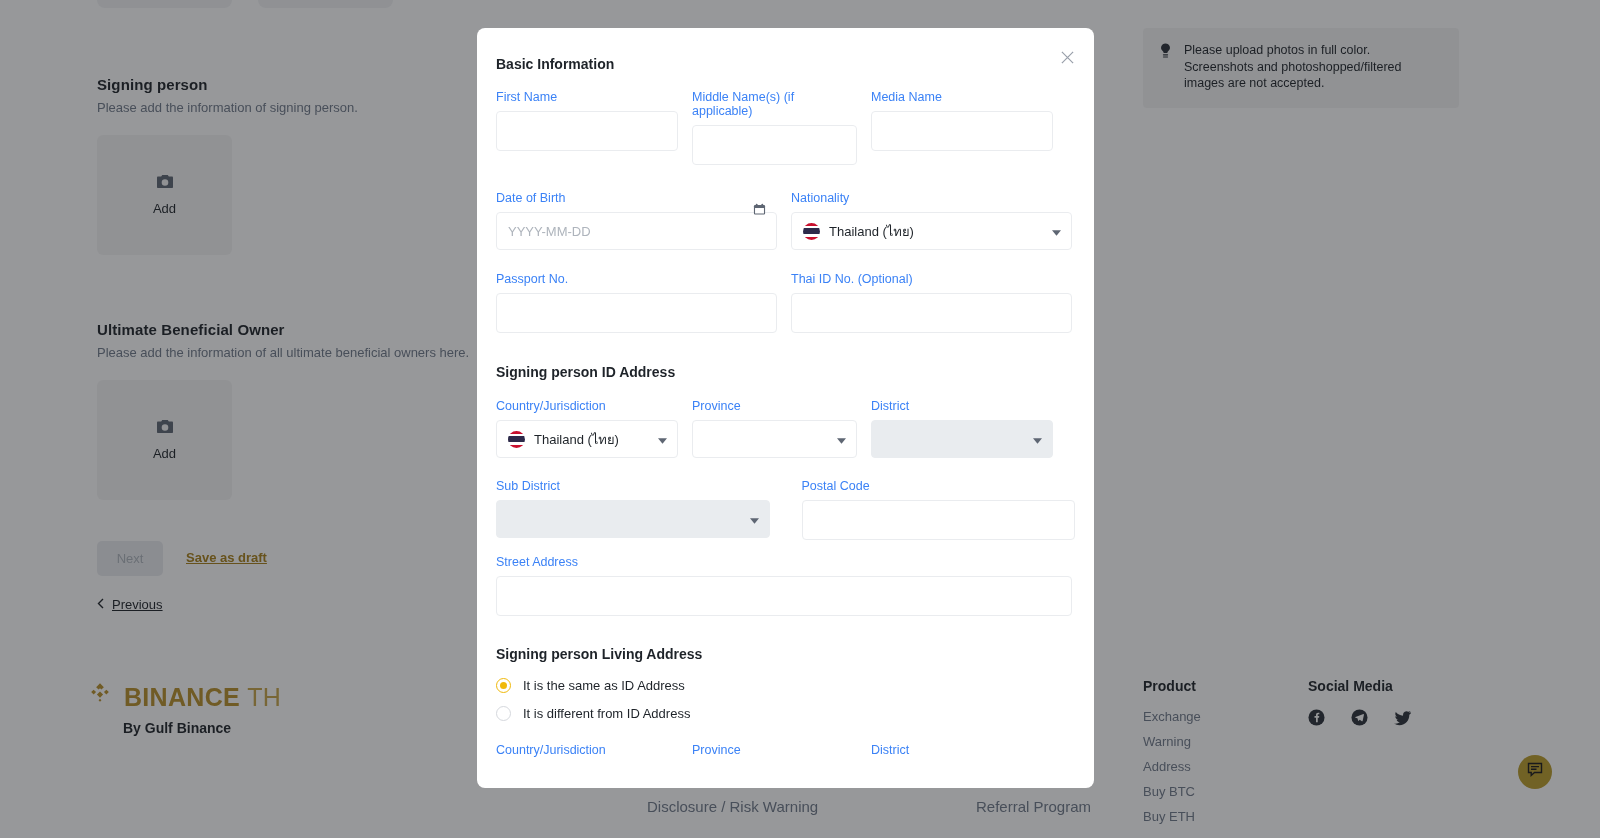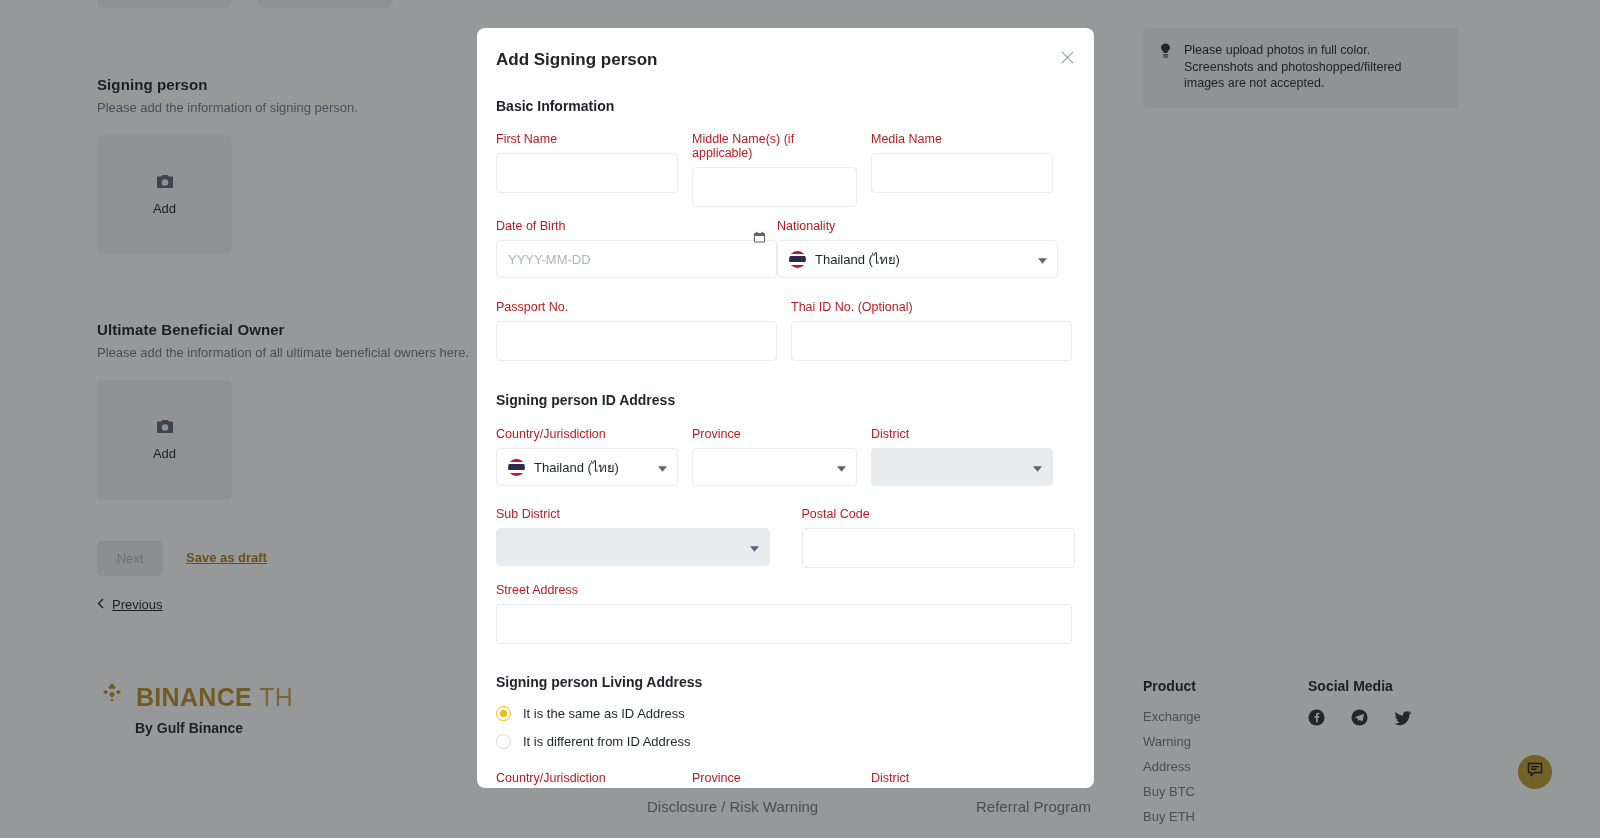--- a/index.html
+++ b/index.html
@@ -46,21 +46,21 @@
     font-size: 13px; font-weight: bold; color: #a8801a;
     text-decoration: underline;
   }
   .link-prev {
     position: absolute; left: 97px; top: 597px;
     font-size: 13px; color: #1e2329;
     display: flex; align-items: center; gap: 8px;
   }
 
   
-  .logo-wrap { position: absolute; left: 97px; top: 680px; }
+  .logo-wrap { position: absolute; left: 85px; top: 680px; }
   .logo-row { display: flex; align-items: center; gap: 9px; }
   .logo-text {
     font-size: 25px; font-weight: bold; color: #b8902b;
     letter-spacing: .3px;
   }
   .logo-text .th { color: #c6a54a; font-weight: 400; }
   .logo-sub {
     font-size: 14px; font-weight: bold; color: #1e2329;
     margin-top: 6px; margin-left: 38px;
   }
@@ -115,21 +115,21 @@
     width: 26px; height: 26px; cursor: pointer;
     display: flex; align-items: center; justify-content: center;
   }
   .grp-title {
     margin: 28px 0 0 19px; font-size: 14px;
     font-weight: bold; color: #1e2329;
   }
 
   .row { display: flex; padding: 0 19px; margin-top: 18px; }
   .fld { display: flex; flex-direction: column; }
-  .fld label { font-size: 12.5px; color: #b91c1c; margin-bottom: 7px; }
+  .fld label { font-size: 12.5px; color: #3b82f6; margin-bottom: 7px; }
 
   .inp {
     height: 38px; border: 1px solid #eaecef; border-radius: 4px;
     background: #fff; width: 100%;
     font-size: 13px; font-family: inherit; color: #1e2329;
     padding: 0 11px; outline: none;
   }
   .inp::placeholder { color: #aeb4bc; }
   .inp.tall { height: 40px; }
 
@@ -278,40 +278,39 @@
       </svg>
     </span>
   </div>
 </div>
 
 <div id="overlay"></div>
 
 <div id="modal">
   <div id="modal-scroll">
 
-    <div class="modal-title">Add Signing person</div>
 
     <div class="grp-title">Basic Information</div>
 
     <div class="row" style="gap:14px">
       <div class="fld" style="width:182px">
         <label>First Name</label>
         <input class="inp tall" placeholder="" style="">
       </div>
       <div class="fld" style="width:165px">
         <label>Middle Name(s) (if applicable)</label>
         <input class="inp tall" placeholder="" style="">
       </div>
       <div class="fld" style="width:182px">
         <label>Media Name</label>
         <input class="inp tall" placeholder="" style="">
       </div>
     </div>
 
-    <div class="row" style="margin-top:12px">
+    <div class="row" style="gap:14px;margin-top:26px">
       <div class="fld date-wrap" style="width:281px">
         <label>Date of Birth</label>
         <input class="inp" placeholder="YYYY-MM-DD" style="">
         <span class="cal">
           <svg width="13" height="13" viewBox="0 0 14 14" fill="#5e6673">
             <rect x="1" y="2.2" width="12" height="10.3" rx="1.2"></rect>
             <rect x="2.2" y="5.4" width="9.6" height="5.9" fill="#fff"></rect>
             <rect x="3.2" y=".8" width="1.6" height="2.6" rx=".6"></rect>
             <rect x="9.2" y=".8" width="1.6" height="2.6" rx=".6"></rect>
           </svg>

